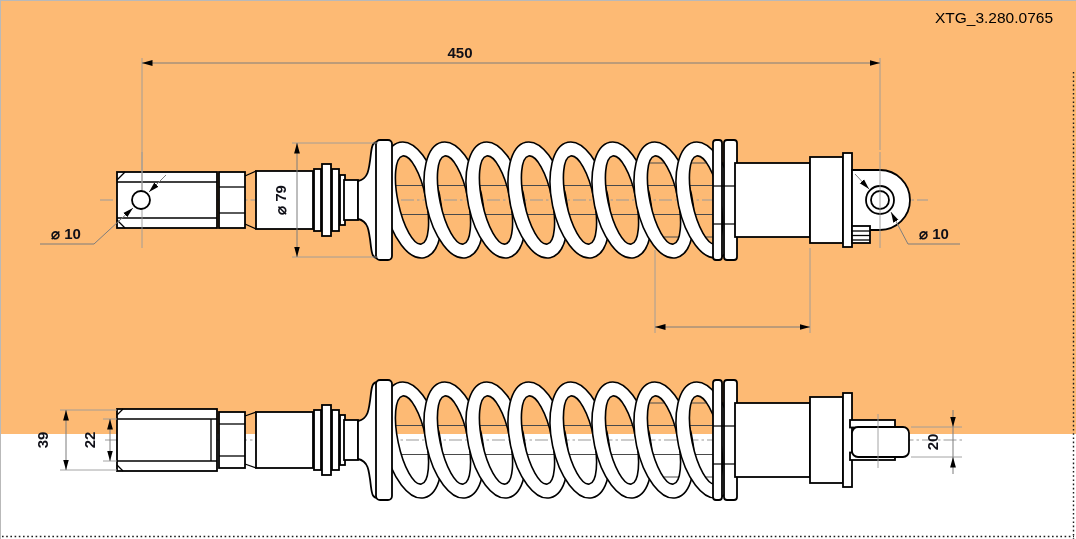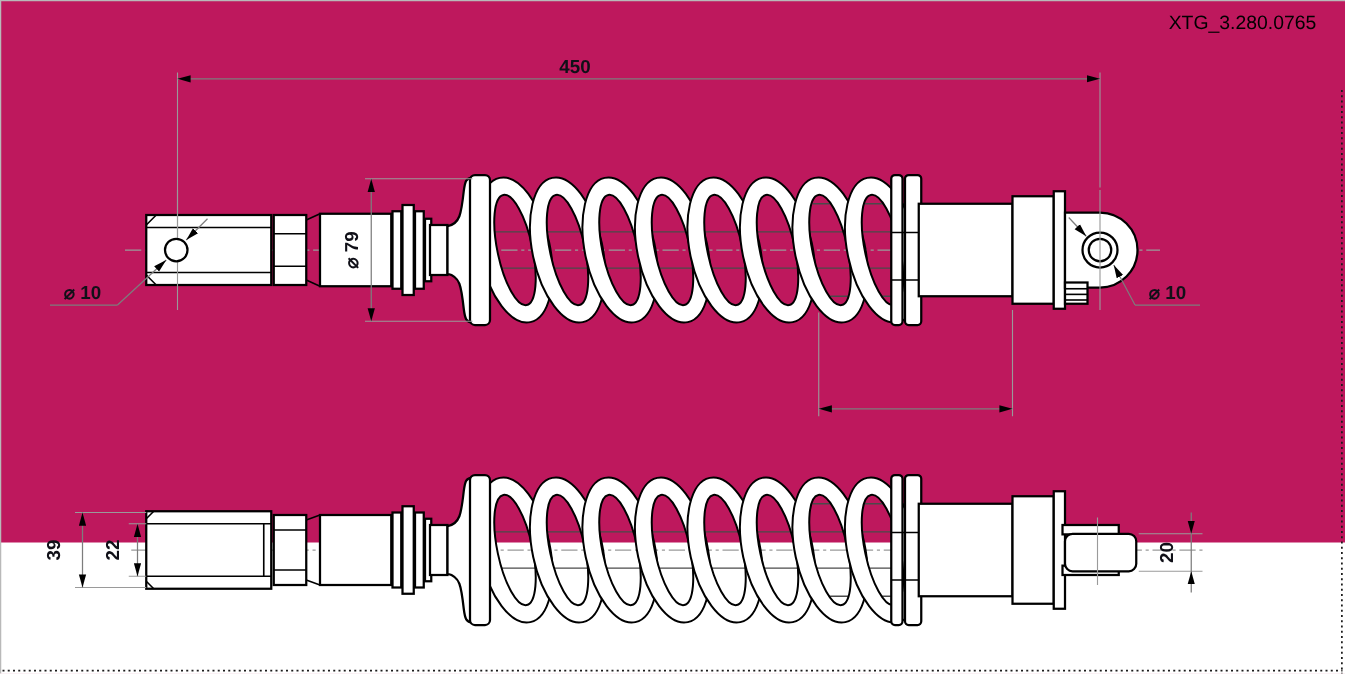--- a/index.html
+++ b/index.html
@@ -1,17 +1,17 @@
 <!DOCTYPE html>
 <html><head>
 <meta charset="utf-8">
 <style>
   html,body{margin:0;padding:0;background:#ffffff;}
   body{width:1076px;height:539px;overflow:hidden;font-family:"Liberation Sans",sans-serif;}
-  #stage{position:relative;width:1076px;height:434px;background:#be185d;}
+  #stage{position:relative;width:1076px;height:434px;background:#fdba74;}
   svg{display:block;}
   .outline{fill:#ffffff;stroke:#000000;stroke-width:1.8;}
   .outline-thin{fill:none;stroke:#000000;stroke-width:1.3;}
   .hidden-line{fill:none;stroke:#4a4a4a;stroke-width:1.1;}
   .centerline{fill:none;stroke:#9a9a9a;stroke-width:1;stroke-dasharray:13 3 2.5 3;}
   .dimline{fill:none;stroke:#7d7d7d;stroke-width:1;}
   .extline{fill:none;stroke:#9a9a9a;stroke-width:0.9;}
   .dimtext{font-family:"Liberation Sans",sans-serif;font-size:15px;font-weight:bold;fill:#101018;}
   .titletext{font-family:"Liberation Sans",sans-serif;font-size:15.5px;fill:#000000;}
   .pagebreak{fill:none;stroke:#1c1c1c;stroke-width:1.4;stroke-dasharray:1.6 2.6;}

